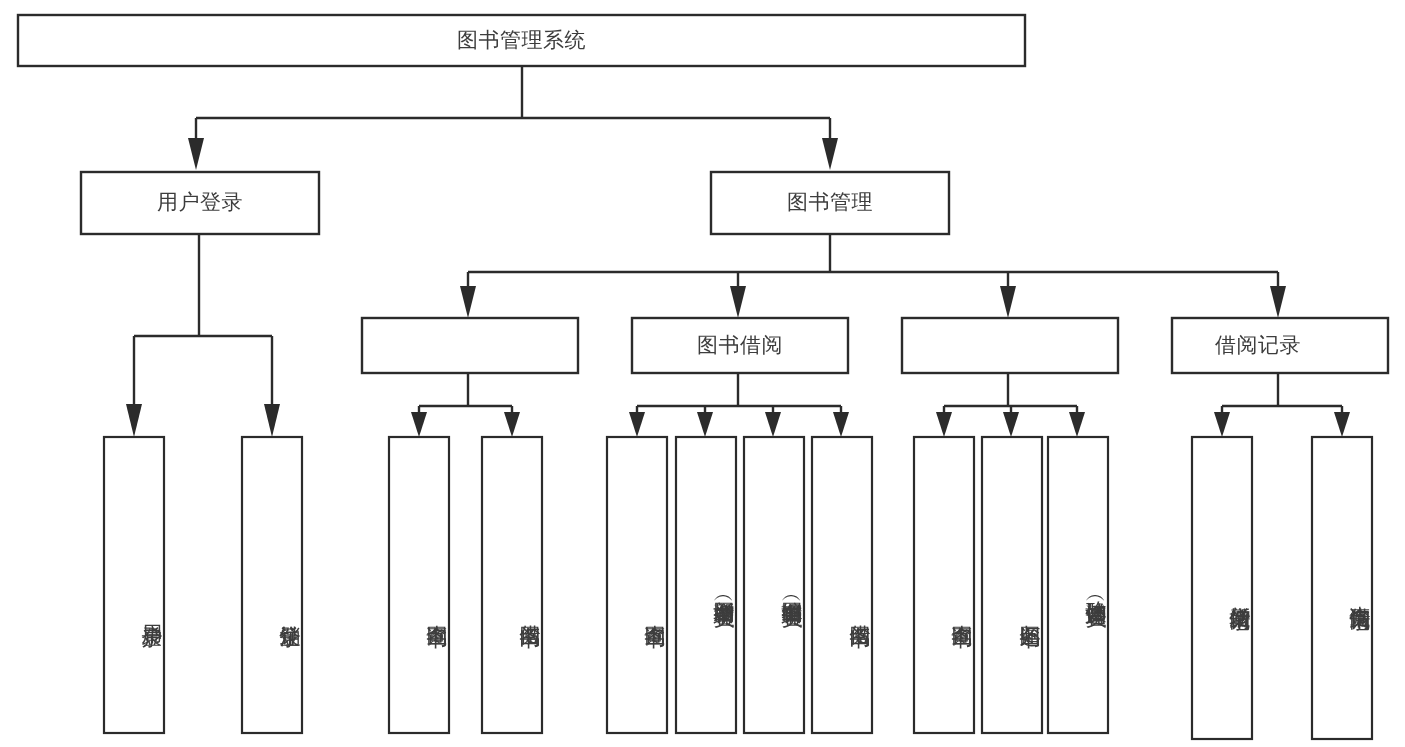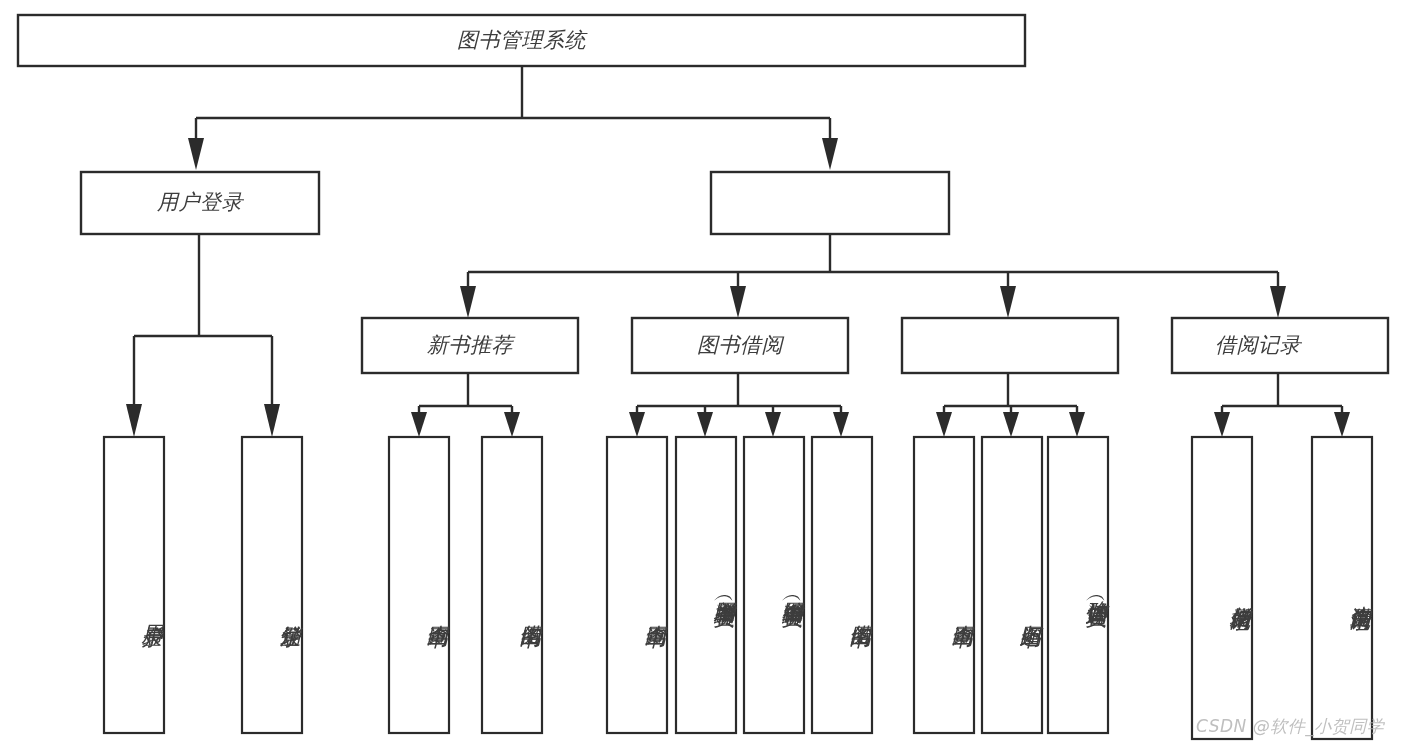--- a/index.html
+++ b/index.html
@@ -11,21 +11,20 @@
     width: 1405px;
     height: 747px;
     font-family: "DejaVu Sans", "Liberation Sans", sans-serif;
     overflow: hidden;
   }
   #diagram-root {
     position: relative;
     width: 1405px;
     height: 747px;
     background: #ffffff;
-    font-style: italic;
   }
   svg#diagram-svg {
     position: absolute;
     left: 0;
     top: 0;
     width: 1405px;
     height: 747px;
   }
   .node-box {
     fill: #ffffff;
@@ -180,22 +179,22 @@
       <rect class="node-box-thin" x="1048" y="437" width="60" height="296"></rect>
 
       <rect class="node-box-thin" x="1192" y="437" width="60" height="302"></rect>
       <rect class="node-box-thin" x="1312" y="437" width="60" height="302"></rect>
     </g>
   </svg>
 
   <div class="node-label-h" style="left:18px; top:15px; width:1007px; height:51px;">图书管理系统</div>
 
   <div class="node-label-h" style="left:81px; top:172px; width:238px; height:62px;">用户登录</div>
-
-  <div class="node-label-h" style="left:362px; top:318px; width:216px; height:55px;">新书推荐</div>
+  <div class="node-label-h" style="left:711px; top:172px; width:238px; height:62px;">图书管理</div>
+
   <div class="node-label-h" style="left:632px; top:318px; width:216px; height:55px;text-align:right;">图书借阅</div>
   <div class="node-label-h" style="left:1150px; top:318px; width:216px; height:55px;">借阅记录</div>
 
   <div class="node-label-v" style="left:104px; top:505px; width:60px; height:210px;">用户登录</div>
   <div class="node-label-v" style="left:242px; top:505px; width:60px; height:210px;">注销登录</div>
 
   <div class="node-label-v" style="left:389px; top:505px; width:60px; height:210px;">查询图书</div>
   <div class="node-label-v" style="left:482px; top:505px; width:60px; height:210px;">借阅图书</div>
 
   <div class="node-label-v" style="left:607px; top:505px; width:60px; height:210px;">查询图书</div>
@@ -203,15 +202,14 @@
   <div class="node-label-v" style="left:744px; top:443px; width:60px; height:290px;">编辑图书（管理员）</div>
   <div class="node-label-v" style="left:812px; top:505px; width:60px; height:210px;">借阅图书</div>
 
   <div class="node-label-v" style="left:914px; top:505px; width:60px; height:210px;">查询图书</div>
   <div class="node-label-v" style="left:982px; top:505px; width:60px; height:210px;">归还图书</div>
   <div class="node-label-v" style="left:1048px; top:443px; width:60px; height:290px;">确认归还（管理员）</div>
 
   <div class="node-label-v" style="left:1192px; top:462px; width:60px; height:260px;">新增借阅记录</div>
   <div class="node-label-v" style="left:1312px; top:462px; width:60px; height:260px;">查询借阅记录</div>
 
-  <div class="watermark" style="left:1196px; top:715px;">CSDN @软件_小贺同学</div>
 
 </div>
 
 </body></html>

